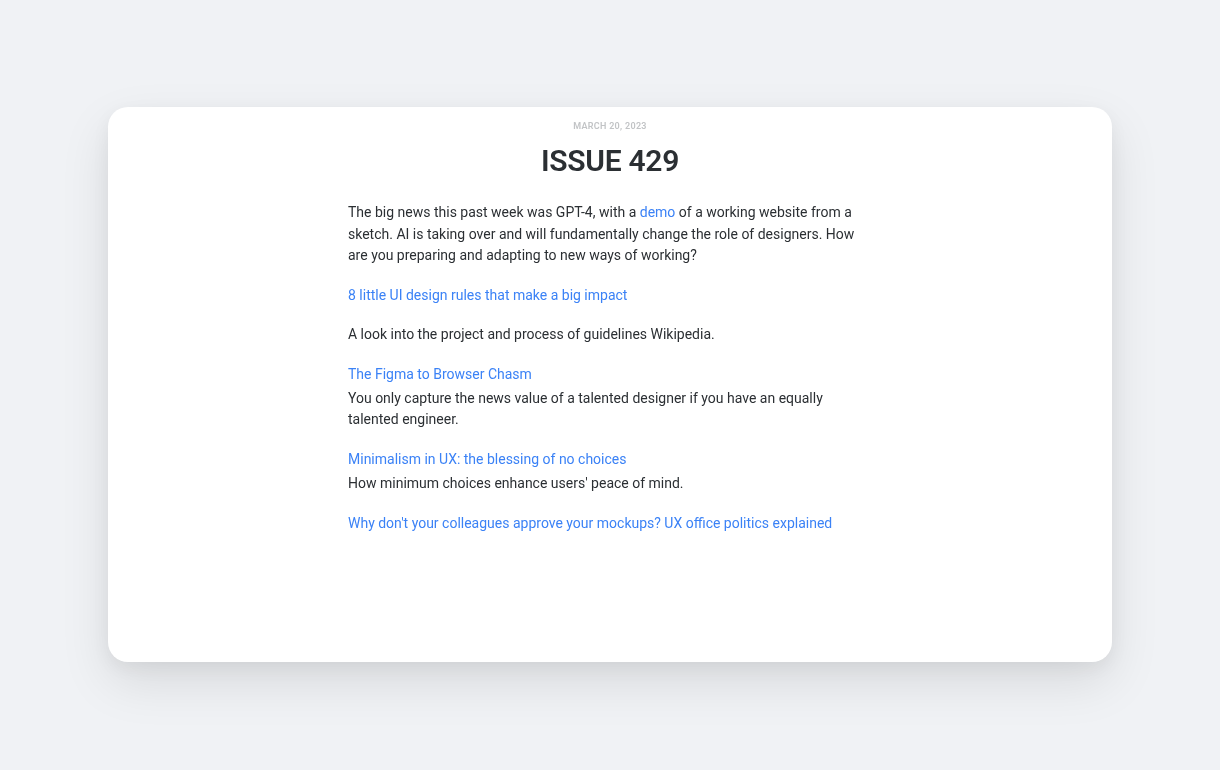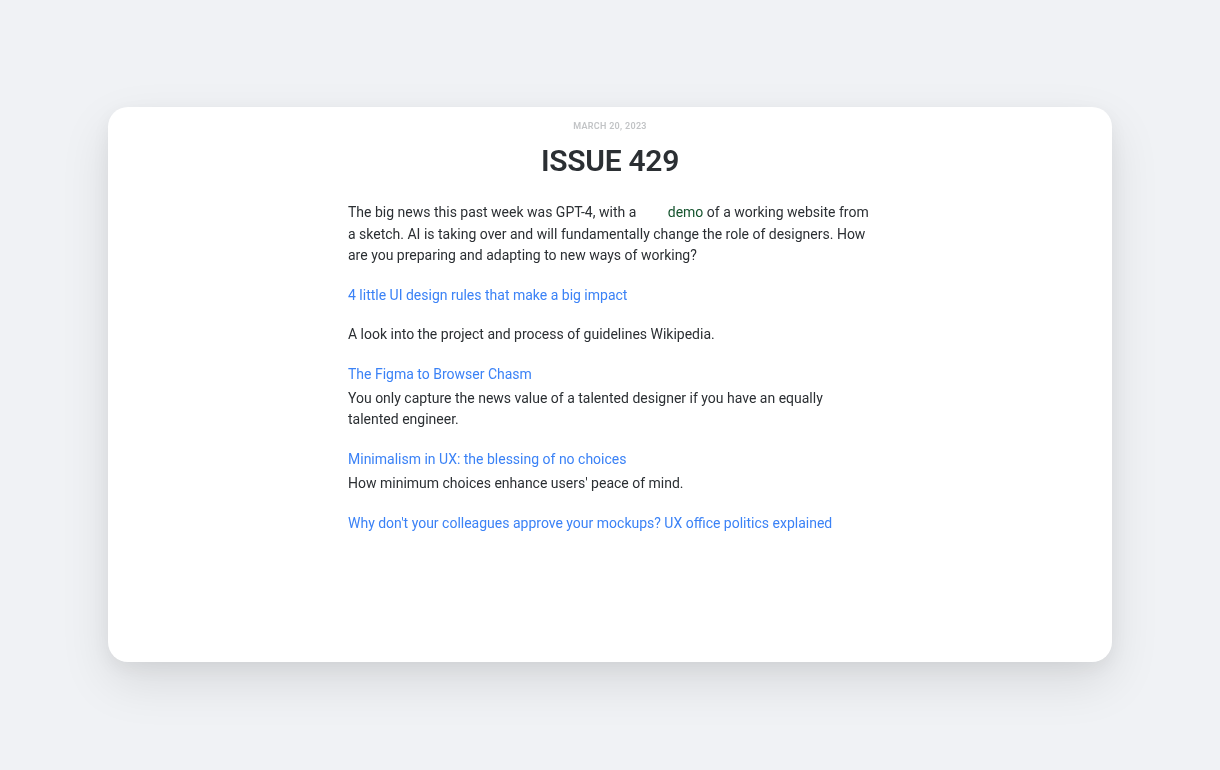--- a/index.html
+++ b/index.html
@@ -45,23 +45,22 @@
     letter-spacing: -0.3px;
     margin-top: 12px;
   }
   .intro {
     margin-top: 24px;
     font-size: 14px;
     line-height: 1.55;
     color: #2b2f33;
   }
   .intro a {
-    color: #14532d;
+    color: #3b82f6;
     text-decoration: none;
-    margin-left: 28px;
   }
   .section-heading {
     font-size: 14px;
     font-weight: 700;
     letter-spacing: 0.5px;
     color: #2b2f33;
     margin-top: 34px;
   }
   .article {
     margin-top: 18px;
@@ -96,21 +95,21 @@
 
     <h1 class="title">ISSUE 429</h1>
 
     <p class="intro">
       <span>The big news this past week was GPT-4, with a </span><a href="#">demo</a><span> of a working website from a sketch. AI is taking over and will fundamentally change the role of designers. How are you preparing and adapting to new ways of working?</span>
     </p>
 
 
     <div class="articles-list">
       <div class="article">
-        <a href="#" class="article-title">4 little UI design rules that make a big impact</a>
+        <a href="#" class="article-title">8 little UI design rules that make a big impact</a>
       </div>
       <div class="article">
         <div class="article-desc">A look into the project and process of guidelines Wikipedia.</div>
       </div>
       <div class="article">
         <a href="#" class="article-title">The Figma to Browser Chasm</a>
         <div class="article-desc">You only capture the news value of a talented designer if you have an equally talented engineer.</div>
       </div>
       <div class="article">
         <a href="#" class="article-title">Minimalism in UX: the blessing of no choices</a>

